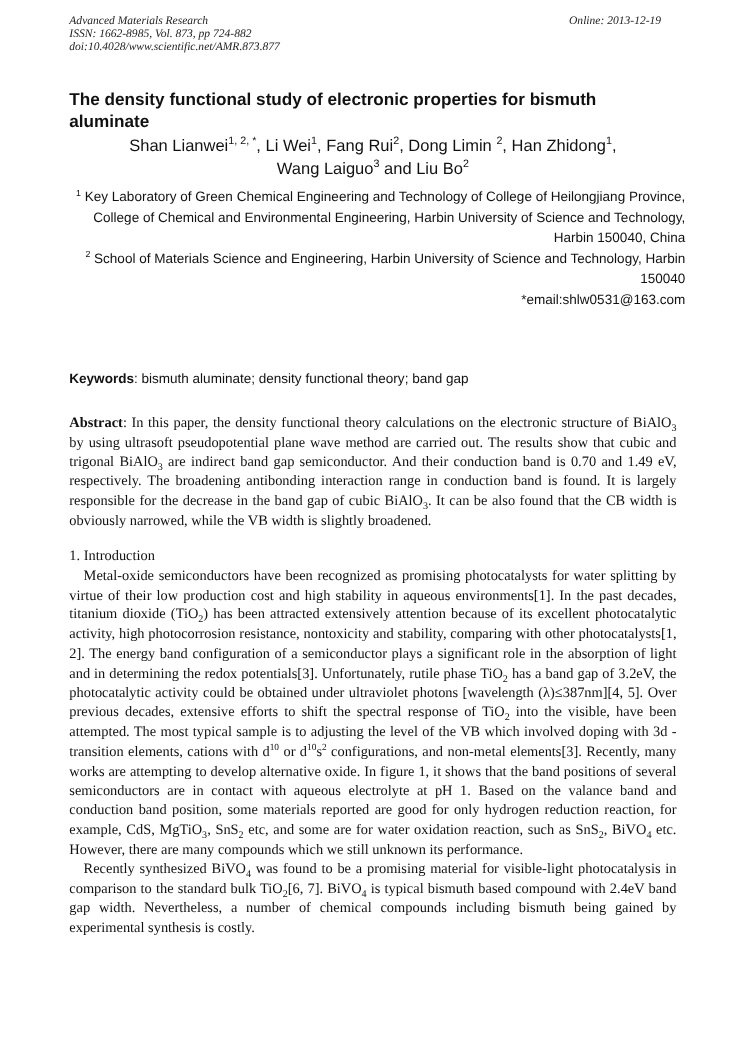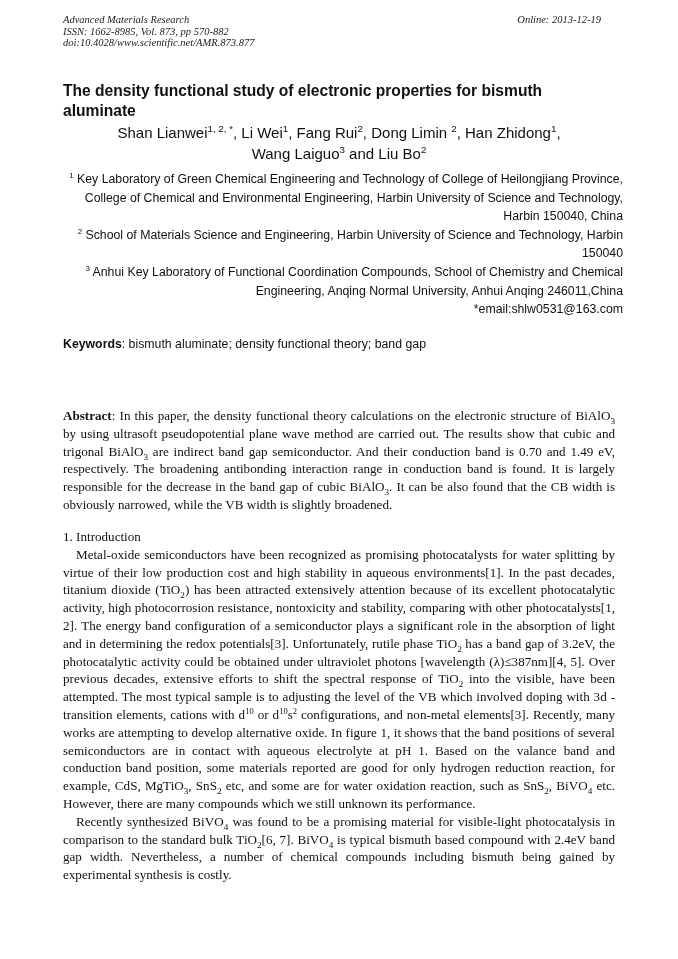--- a/index.html
+++ b/index.html
@@ -7,48 +7,47 @@
   .page { position: absolute; left: 0; top: 0; width: 678px; height: 785px; border-radius: 13px; }
   .header { position: absolute; left: 63px; top: 14px; width: 552px; font-family: "Liberation Serif", serif; font-style: italic; font-size: 10.5px; line-height: 11.6px; color: #222; }
   .header .online { position: absolute; right: 14px; top: 0; }
   .title { position: absolute; left: 63px; top: 81px; width: 552px; text-align: left; font-family: "Liberation Sans", sans-serif; font-weight: bold; font-size: 15.6px; line-height: 20px; }
   .authors { position: absolute; left: 63px; top: 123px; width: 552px; text-align: center; font-family: "Liberation Sans", sans-serif; font-size: 15px; line-height: 20.5px; }
   .affil { position: absolute; left: 55px; top: 170px; width: 568px; text-align: right; font-family: "Liberation Sans", sans-serif; font-size: 12.3px; line-height: 18.6px; }
   sup { font-size: 65%; line-height: 0; vertical-align: super; }
   sub { font-size: 70%; line-height: 0; vertical-align: sub; }
   .keywords { position: absolute; left: 63px; top: 336px; width: 552px; font-family: "Liberation Sans", sans-serif; font-size: 12.3px; line-height: 16px; }
   .keywords b { font-weight: bold; }
-  .abstract, .intro { position: absolute; left: 63px; width: 552px; font-family: "Liberation Serif", serif; font-size: 13.1px; line-height: 17.8px; text-align: justify; margin-top: 32px; }
+  .abstract, .intro { position: absolute; left: 63px; width: 552px; font-family: "Liberation Serif", serif; font-size: 13.1px; line-height: 17.8px; text-align: justify; }
   .abstract { top: 375px; }
   .intro { top: 496px; }
   .intro h2 { margin: 0; font-size: 13.1px; font-weight: normal; line-height: 17.8px; }
   .intro p { margin: 0; text-indent: 13px; }
 </style>
 </head>
 <body>
 
 <div class="page">
 
   <div class="header">
     <div>Advanced Materials Research</div>
-    <div>ISSN: 1662-8985, Vol. 873, pp 570-882</div>
+    <div>ISSN: 1662-8985, Vol. 873, pp 724-882</div>
     <div>doi:10.4028/www.scientific.net/AMR.873.877</div>
     <div class="online">Online: 2013-12-19</div>
   </div>
 
   <div class="title">The density functional study of electronic properties for bismuth aluminate</div>
 
   <div class="authors">
     <span>Shan Lianwei</span><sup>1, 2, *</sup><span>, </span><span>Li Wei</span><sup>1</sup><span>, </span><span>Fang Rui</span><sup>2</sup><span>, </span><span>Dong Limin </span><sup>2</sup><span>, </span><span>Han Zhidong</span><sup>1</sup><span>, </span><br><span>Wang Laiguo</span><sup>3</sup><span> and </span><span>Liu Bo</span><sup>2</sup>
   </div>
 
   <div class="affil">
     <div><sup>1</sup><span> Key Laboratory of Green Chemical Engineering and Technology of College of Heilongjiang Province, College of Chemical and Environmental Engineering, Harbin University of Science and Technology, Harbin 150040, China</span></div>
     <div><sup>2</sup><span> School of Materials Science and Engineering, Harbin University of Science and Technology, Harbin 150040</span></div>
-    <div><sup>3</sup><span> Anhui Key Laboratory of Functional Coordination Compounds, School of Chemistry and Chemical Engineering, Anqing Normal University, Anhui Anqing 246011,China</span></div>
     <div>*email:shlw0531@163.com</div>
   </div>
 
   <div class="keywords">
     <b>Keywords</b><span>: bismuth aluminate; density functional theory; band gap</span>
   </div>
 
   <div class="abstract">
     <b>Abstract</b><span>: In this paper, the density functional theory calculations on the electronic structure of BiAlO</span><sub>3</sub><span> by using ultrasoft pseudopotential plane wave method are carried out. The results show that cubic and trigonal BiAlO</span><sub>3</sub><span> are indirect band gap semiconductor. And their conduction band is 0.70 and 1.49 eV, respectively. The broadening antibonding interaction range in conduction band is found. It is largely responsible for the decrease in the band gap of cubic BiAlO</span><sub>3</sub><span>. It can be also found that the CB width is obviously narrowed, while the VB width is slightly broadened.</span>
   </div>

